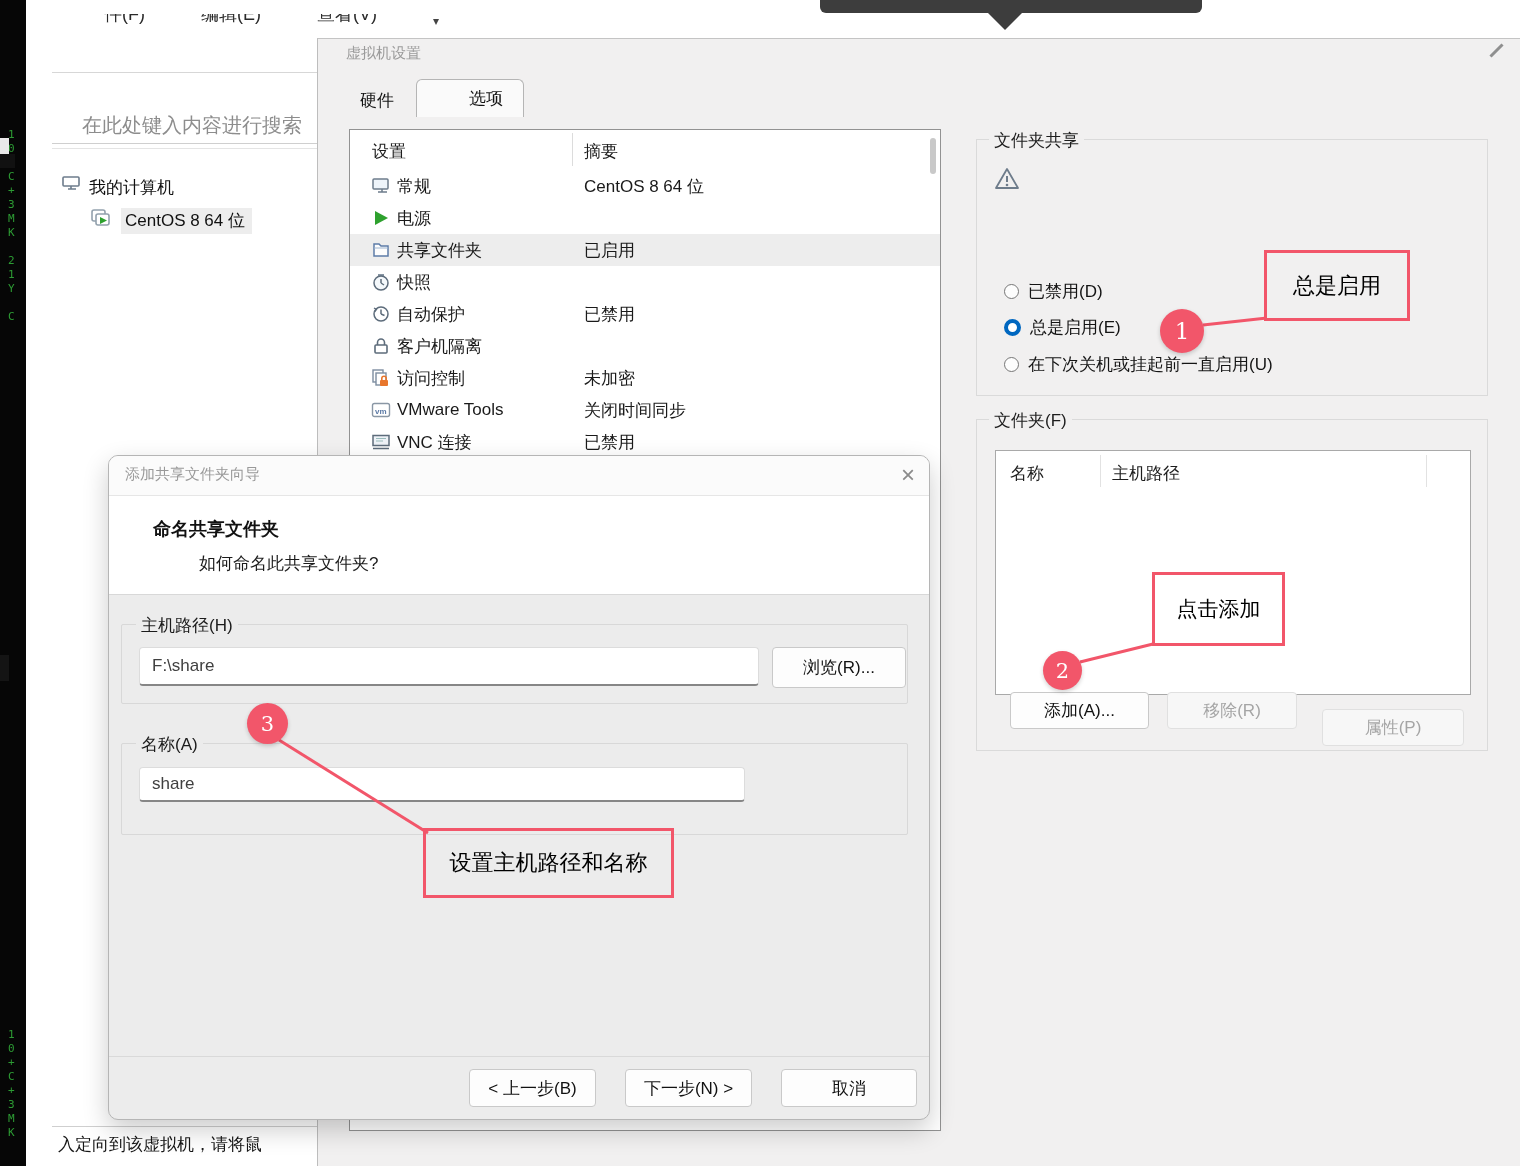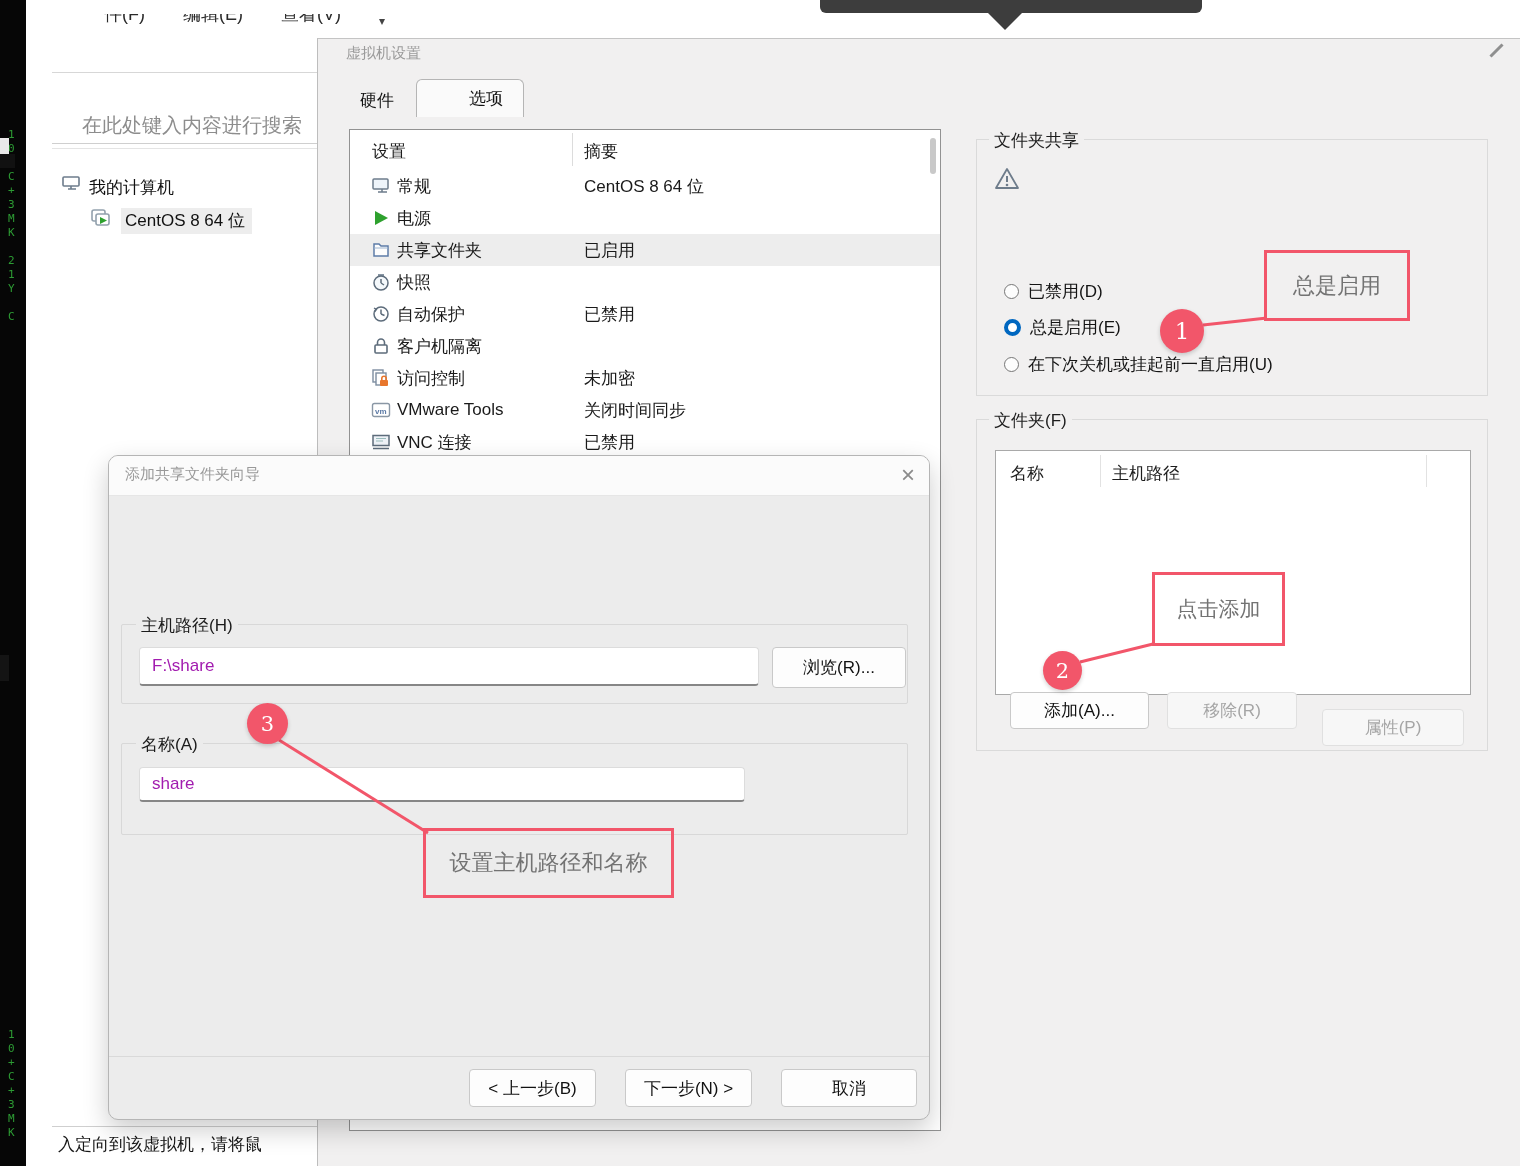--- a/index.html
+++ b/index.html
@@ -15,21 +15,21 @@
   .matrix{position:absolute;left:8px;width:12px;color:#2fa336;
     font:11px "DejaVu Sans Mono",monospace;line-height:14px;white-space:pre-line;opacity:.95;}
   .matrix.top{top:128px;}
   .matrix.bot{top:1028px;}
   .notch-light{position:absolute;left:0;top:138px;width:9px;height:16px;background:#e9e9e9;}
   .notch-dark{position:absolute;left:0;top:154px;width:15px;height:14px;background:#111;}
   .notch-dark2{position:absolute;left:0;top:655px;width:9px;height:26px;background:#141414;}
 
   
   .main-window{left:26px;top:0;width:1494px;height:1166px;background:#fff;}
-  .menu-frags{position:absolute;left:78px;top:14px;height:26px;overflow:hidden;display:flex;gap:38px;}
+  .menu-frags{position:absolute;left:78px;top:14px;height:26px;overflow:hidden;display:flex;gap:56px;}
   .menu-frags span{display:block;margin-top:-13px;font-size:18px;color:#2a2a2a;line-height:26px;}
   .menu-frags .drop{font-size:12px;color:#444;margin-top:-6px;}
   .sb-line1{position:absolute;left:26px;top:72px;width:291px;height:1px;background:#d7d7d7;}
   .search-ph{position:absolute;left:56px;top:112px;font-size:20px;color:#8d8d8d;}
   .sb-line2{position:absolute;left:26px;top:143px;width:291px;height:1px;background:#cfcfcf;}
   .sb-line3{position:absolute;left:26px;top:148px;width:291px;height:1px;background:#e4e4e4;}
   .tree-item{position:absolute;display:flex;align-items:flex-start;gap:7px;font-size:17px;color:#111;}
   .tree-root{left:36px;top:176px;}
   .tree-child{left:64px;top:208px;}
   .tree-child .lbl{background:#ededed;padding:1px 7px 2px 4px;}
@@ -93,42 +93,42 @@
   .wiz-title{position:absolute;left:16px;top:9px;font-size:15px;color:#999;}
   .wiz-close{position:absolute;right:14px;top:4px;font-size:24px;color:#8b8b8b;line-height:30px;}
   .wiz-header{position:absolute;left:0;top:40px;width:100%;height:98px;background:#fff;border-bottom:1px solid #d8d8d8;}
   .wiz-heading{position:absolute;left:44px;top:21px;font-size:18px;font-weight:bold;color:#111;}
   .wiz-sub{position:absolute;left:90px;top:56px;font-size:17px;color:#1b1b1b;}
   .wiz-group{position:absolute;border:1px solid #d8d8d8;border-radius:2px;}
   .wiz-group .legend{position:absolute;left:14px;top:-11px;background:#ececec;padding:0 5px;font-size:17px;color:#1b1b1b;}
   .wg1{left:12px;top:168px;width:785px;height:78px;}
   .wg2{left:12px;top:287px;width:785px;height:90px;}
   .textbox{position:absolute;background:#fff;border:1px solid #dcdcdc;border-bottom:2px solid #868686;
-    border-radius:4px;font-size:17px;color:#a21caf;display:flex;align-items:center;padding-left:12px;box-sizing:border-box;}
+    border-radius:4px;font-size:17px;color:#404040;display:flex;align-items:center;padding-left:12px;box-sizing:border-box;}
   .tb-path{left:17px;top:22px;width:620px;height:39px;}
   .tb-name{left:17px;top:23px;width:606px;height:35px;}
   .browse-btn{position:absolute;left:650px;top:22px;width:134px;height:41px;}
   .wiz-footer-line{position:absolute;left:0;top:600px;width:100%;height:1px;background:#d9d9d9;}
   .wbtn{position:absolute;top:613px;height:38px;}
   .wbtn0{left:360px;width:127px;} .wbtn1{left:516px;width:127px;} .wbtn2{left:672px;width:136px;}
 
   
   .pull-tab{left:820px;top:0;width:382px;height:13px;background:#3d3d3d;border-radius:0 0 6px 6px;z-index:60;}
   .pull-tab-arrow{left:988px;top:13px;width:0;height:0;border-left:17px solid transparent;
     border-right:17px solid transparent;border-top:17px solid #3d3d3d;z-index:60;}
 
   
   .anno-svg{left:0;top:0;width:1520px;height:1166px;z-index:50;pointer-events:none;}
   .badge{position:absolute;z-index:51;border-radius:50%;background:#f2566a;color:#fff;
     display:flex;align-items:center;justify-content:center;
     font-family:"DejaVu Serif",serif;box-shadow:0 2px 4px rgba(0,0,0,.18);}
   .badge1{left:1160px;top:309px;width:44px;height:44px;font-size:23px;}
   .badge2{left:1043px;top:651px;width:39px;height:39px;font-size:21px;}
   .badge3{left:247px;top:703px;width:41px;height:41px;font-size:21px;}
-  .callout{position:absolute;z-index:51;border:3px solid #f2566a;color:#737373;
+  .callout{position:absolute;z-index:51;border:3px solid #f2566a;color:#000000;
     display:flex;align-items:center;justify-content:center;font-weight:500;background:transparent;box-sizing:border-box;}
   .callout1{left:1264px;top:250px;width:146px;height:71px;font-size:22px;}
   .callout2{left:1152px;top:572px;width:133px;height:74px;font-size:21px;}
   .callout3{left:423px;top:828px;width:251px;height:70px;font-size:22px;}
 </style>
 </head>
 <body>
 
 <div class="abs left-strip">
   <div class="matrix top">1
@@ -342,20 +342,24 @@
     <div class="btn off fbtn fbtn1">移除(R)</div>
     <div class="btn off fbtn fbtn2">属性(P)</div>
   </div>
 </div>
 
 <div class="abs wizard">
   <div class="wiz-titlebar">
     <span class="wiz-title">添加共享文件夹向导</span>
     <span class="wiz-close">×</span>
   </div>
+  <div class="wiz-header">
+    <span class="wiz-heading">命名共享文件夹</span>
+    <span class="wiz-sub">如何命名此共享文件夹?</span>
+  </div>
 
   <div class="wiz-group wg1">
     <span class="legend">主机路径(H)</span>
     <div class="textbox tb-path">F:\share</div>
     <div class="btn on browse-btn">浏览(R)...</div>
   </div>
 
   <div class="wiz-group wg2">
     <span class="legend">名称(A)</span>
     <div class="textbox tb-name">share</div>

